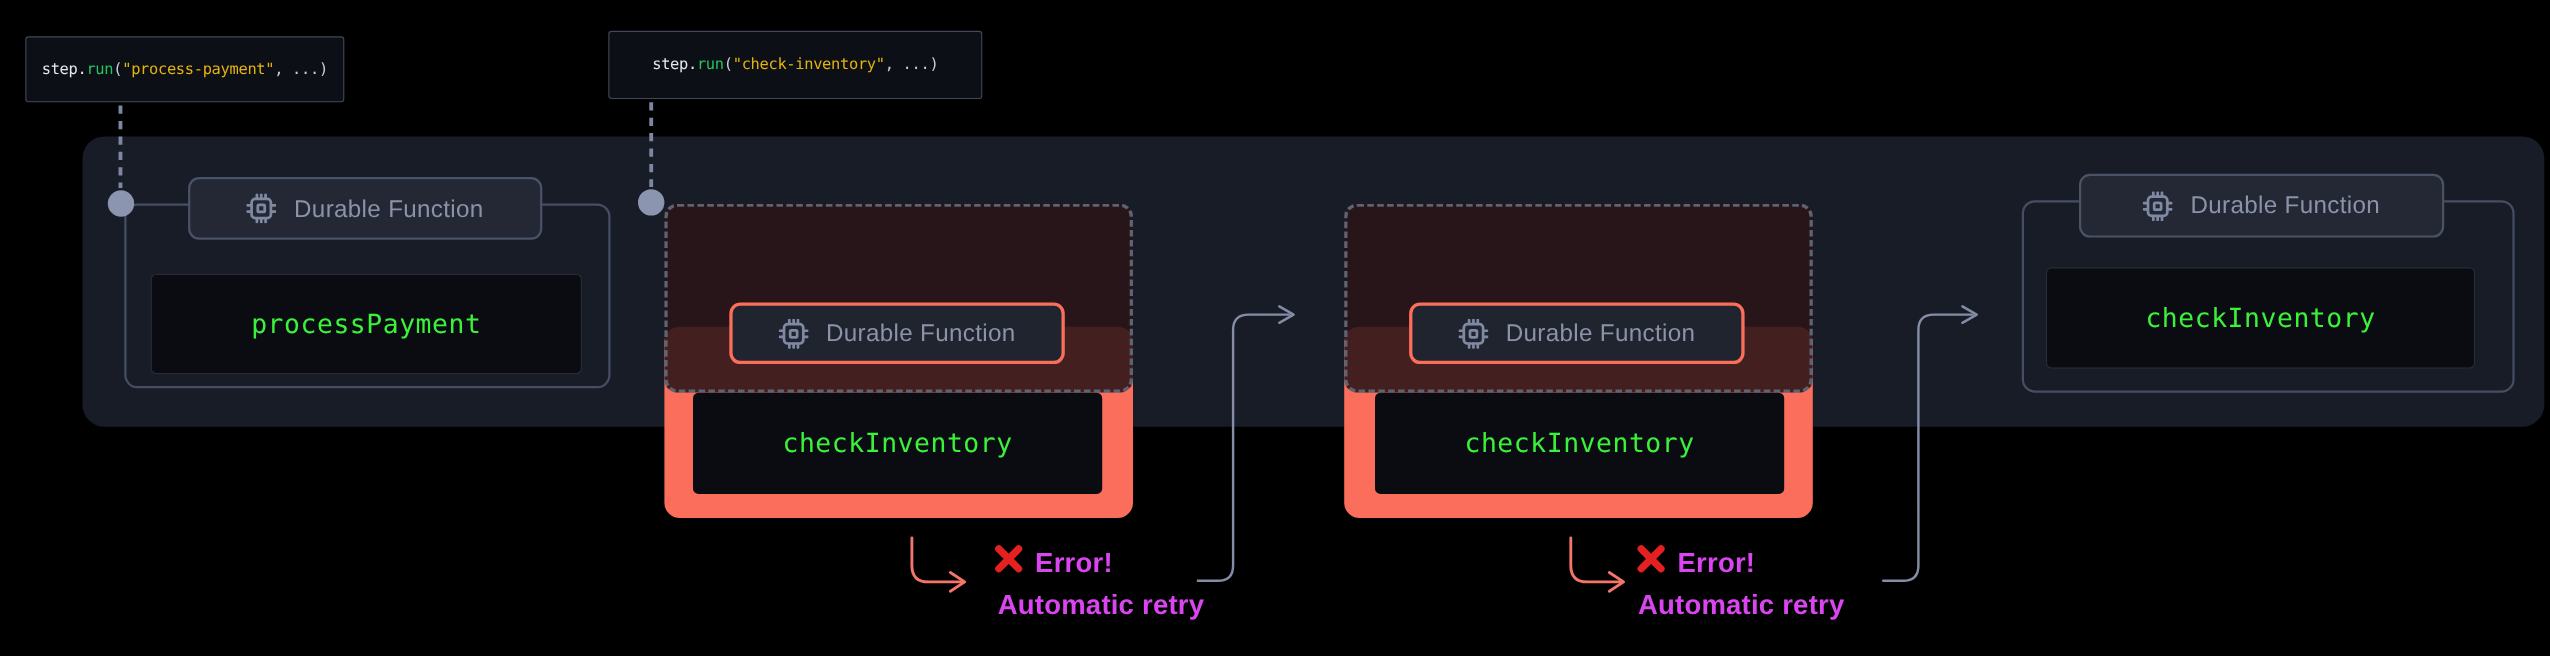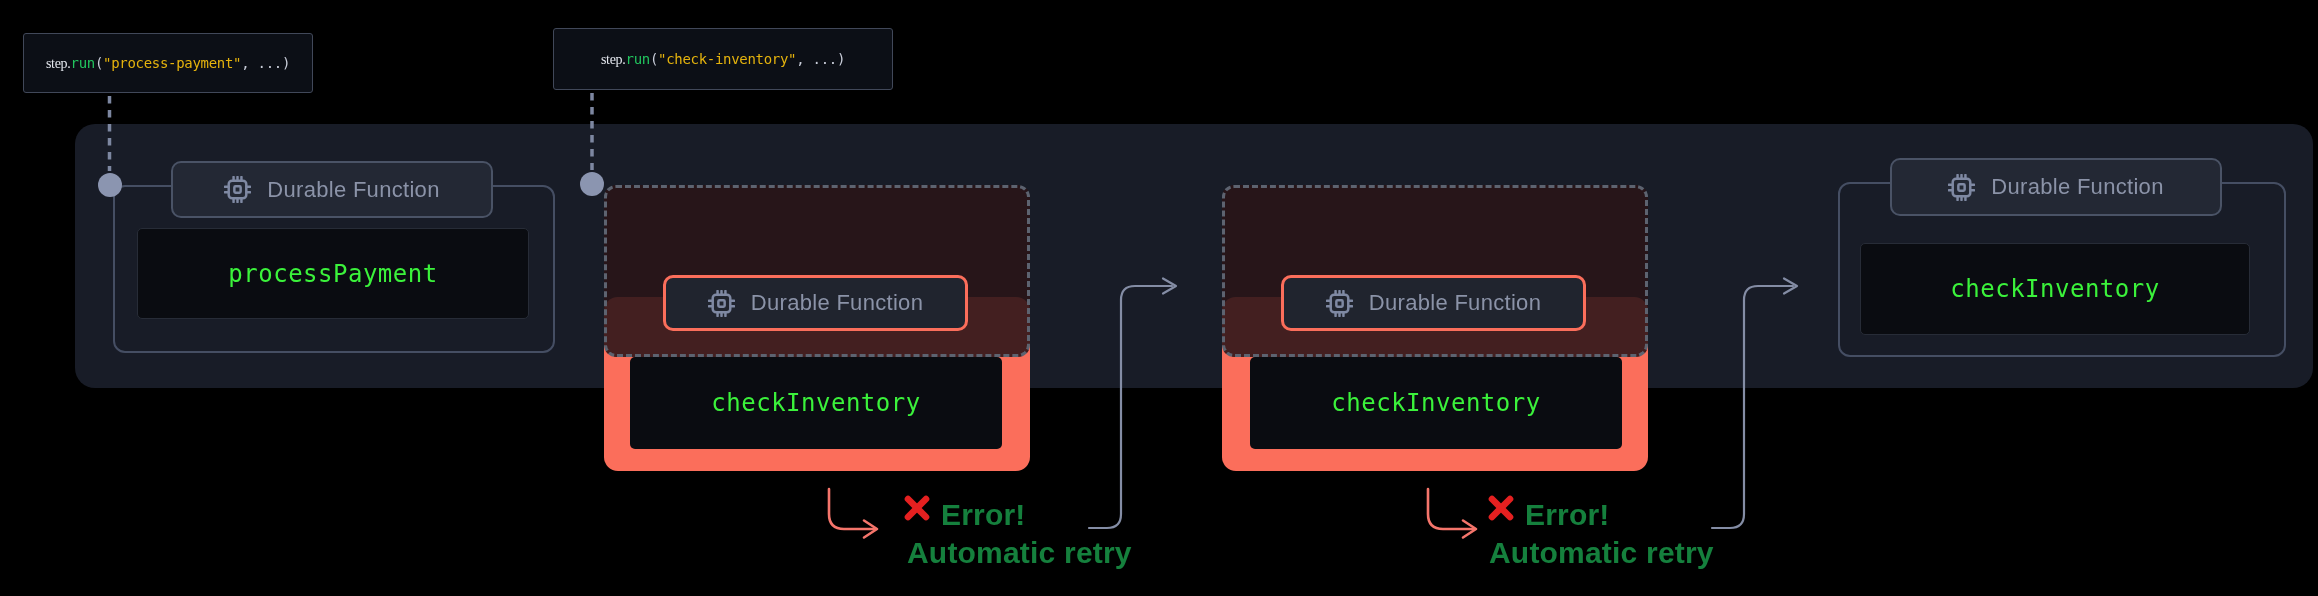--- a/index.html
+++ b/index.html
@@ -33,21 +33,21 @@
     z-index: 6;
   }
   #tooltip1 { left: 23px; top: 33px; width: 290px; height: 60px; }
   #tooltip2 { left: 553px; top: 28px; width: 340px; height: 62px; }
   .tooltip code {
     font-family: "DejaVu Sans Mono", monospace;
     font-size: 14px;
     letter-spacing: -0.3px;
     white-space: pre;
   }
-  .c-obj { color: #e4e7ee; font-family: Liberation Serif, serif; }
+  .c-obj { color: #e4e7ee; }
   .c-fn  { color: #22c55e; }
   .c-pun { color: #c9cdd9; }
   .c-str { color: #e5b30d; }
   
   .card {
     position: absolute;
     border: 2.5px solid #454e63;
     border-radius: 12px;
     background: transparent;
     z-index: 4;
@@ -83,21 +83,21 @@
     display: flex;
     align-items: center;
     justify-content: center;
     font-family: "DejaVu Sans Mono", monospace;
     font-size: 24px;
     letter-spacing: 0.5px;
     color: #3bf23b;
     z-index: 7;
   }
   .codebox.normal { border: 1px solid #272c37; }
-  #g1inner { left: 137px;  top: 228px; width: 392px; height: 91px; }
+  #g1inner { left: 137px;  top: 249px; width: 392px; height: 91px; }
   #g2inner { left: 630px;  top: 357px; width: 372px; height: 92px; }
   #g3inner { left: 1250px; top: 357px; width: 372px; height: 92px; }
   #g4inner { left: 1860px; top: 243px; width: 390px; height: 92px; }
   
   .redbox {
     position: absolute;
     width: 426px; height: 174px;
     background: #fb6e5b;
     border-radius: 14px;
     z-index: 2;
@@ -113,22 +113,22 @@
     z-index: 3;
   }
   #g2ghost { left: 604px; top: 185px; }
   #g3ghost { left: 1222px; top: 185px; }
   
   .xmark { position: absolute; width: 28px; height: 28px; z-index: 8; }
   #x1 { left: 903px;  top: 494px; }
   #x2 { left: 1487px; top: 494px; }
   .err-label {
     position: absolute;
-    color: #15803d;
-    font-size: 30px;
+    color: #d946ef;
+    font-size: 25px;
     font-weight: bold;
     letter-spacing: 0.2px;
     z-index: 8;
     white-space: nowrap;
   }
   #err1  { left: 941px;  top: 498px; }
   #err2  { left: 1525px; top: 498px; }
   #retry1 { left: 907px;  top: 536px; }
   #retry2 { left: 1489px; top: 536px; }
   

